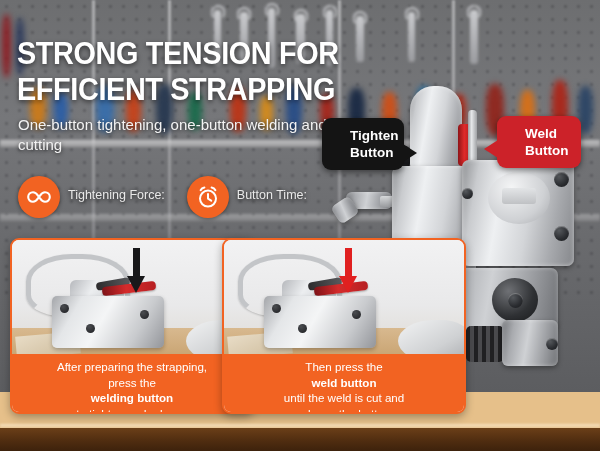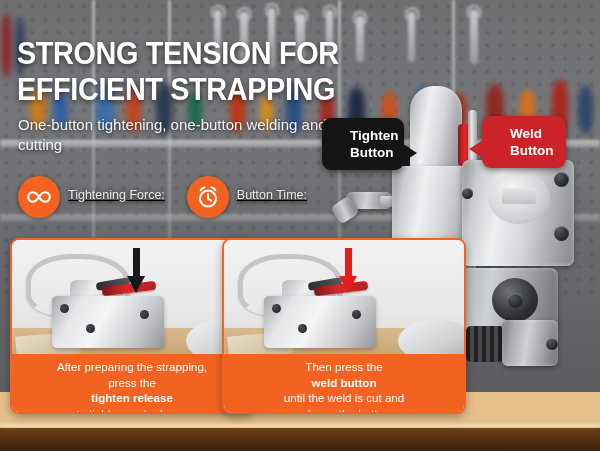--- a/index.html
+++ b/index.html
@@ -91,41 +91,41 @@
   
   .features { position:absolute; left:18px; top:176px; display:flex; gap:22px; }
   .feature { display:flex; align-items:center; gap:8px; }
   .feat-icon {
     width:42px; height:42px; border-radius:50%;
     background:#f26322;
     display:flex; align-items:center; justify-content:center;
     flex:0 0 auto;
     box-shadow:0 1px 4px rgba(0,0,0,.45);
   }
-  .feat-text { line-height:1.1; text-shadow:0 1px 4px rgba(0,0,0,.8);text-decoration:underline; }
+  .feat-text { line-height:1.1; text-shadow:0 1px 4px rgba(0,0,0,.8); }
   .feat-label { color:#e9e9e9; font-size:12.5px; display:block; margin-bottom:2px; }
   .feat-value { color:#fff; font-size:15.5px; font-weight:bold; display:block; }
 
   
   .callout {
     position:absolute;
     border-radius:9px;
     color:#fff; font-weight:bold; font-size:13.5px; line-height:17px;
     text-align:center;
     padding:9px 28px;
     box-shadow:0 2px 6px rgba(0,0,0,.5);
   }
   .callout span { display:block; }
   .callout-tighten { left:322px; top:118px; width:82px; background:#141414; }
   .callout-tighten::after {
     content:""; position:absolute; right:-13px; top:26px;
     border-top:9px solid transparent; border-bottom:9px solid transparent;
     border-left:14px solid #141414;
   }
-  .callout-weld { left:482px; top:116px; width:84px; background:#cc2229; }
+  .callout-weld { left:497px; top:116px; width:84px; background:#cc2229; }
   .callout-weld::after {
     content:""; position:absolute; left:-13px; top:24px;
     border-top:9px solid transparent; border-bottom:9px solid transparent;
     border-right:14px solid #cc2229;
   }
 
   
   #tool { position:absolute; left:336px; top:88px; width:264px; height:304px; }
   .mt { position:absolute; }
   .metal {
@@ -373,21 +373,21 @@
       <div class="pp-dot" style="left:48px; top:64px; width:9px; height:9px;"></div>
       <div class="pp-dot" style="left:74px; top:84px; width:9px; height:9px;"></div>
       <div class="pp-dot" style="left:128px;top:70px; width:9px; height:9px;"></div>
       <div class="arrow arrow-black">
         <div class="shaft"></div>
         <div class="head"></div>
       </div>
     </div>
     <div class="panel-caption">
       <span>After preparing the strapping,</span>
-      <span><span>press the </span><b>tighten release</b></span>
+      <span><span>press the </span><b>welding button</b></span>
       <span>to tighten and release</span>
     </div>
   </div>
 
   <div class="panel panel-right">
     <div class="panel-photo">
       <div class="pp-desk"></div>
       <div class="pp-paper"></div>
       <div class="pp-roll"></div>
       <div class="pp-handle"></div>

